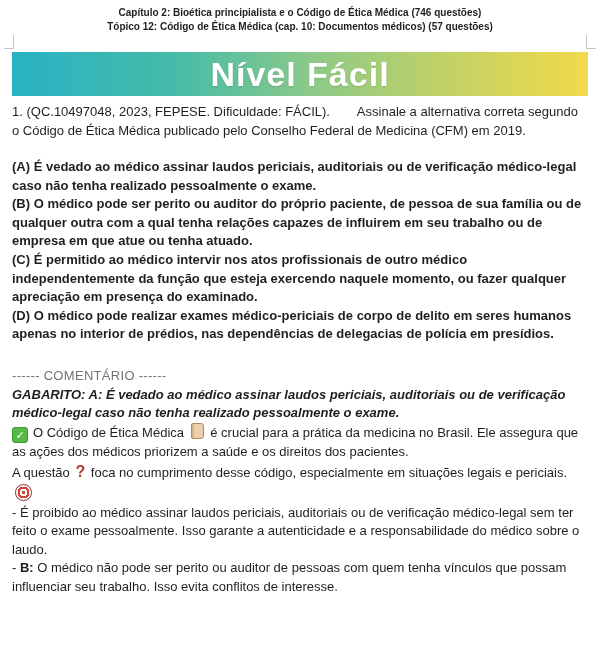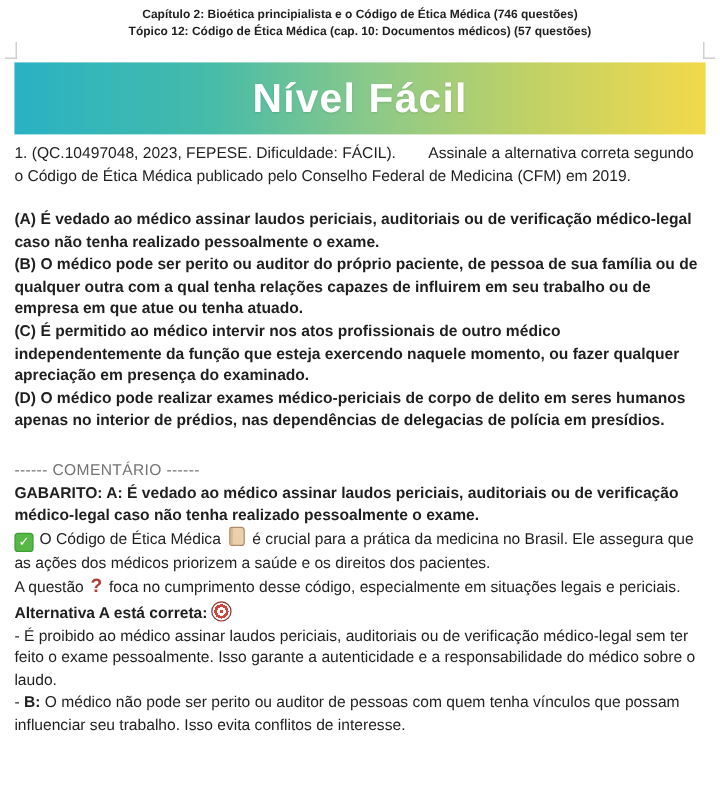--- a/index.html
+++ b/index.html
@@ -16,37 +16,37 @@
   .page{padding:0 12px;}
   .b{font-weight:bold;}
   
   .doc-header{margin-top:6px;text-align:center;font-weight:bold;font-size:10px;line-height:1.35;}
   
   .crop{position:absolute;top:35px;width:9px;height:13px;}
   .crop.left{left:4px;border-right:1px solid #c4c4c4;border-bottom:1px solid #c4c4c4;}
   .crop.right{right:4px;border-left:1px solid #c4c4c4;border-bottom:1px solid #c4c4c4;}
   
   .banner{
-    margin-top:19px;height:60px;
+    margin-top:19px;height:44px;
     background:linear-gradient(90deg,#29b2c4 0%,#45bba9 28%,#8cc989 52%,#c3d264 76%,#f2d94b 100%);
     display:flex;align-items:center;justify-content:center;
   }
   .banner span{
     color:#ffffff;font-weight:bold;font-size:34px;letter-spacing:1px;
     text-shadow:0 1px 2px rgba(0,0,0,0.12);
   }
   
   .q-intro{margin:7px 0 0 0;}
   .q-id{font-weight:normal;padding-right:24px;}
   .options{margin-top:18px;}
   .options p{margin:0;font-weight:bold;}
   
   .divider{margin:23px 0 0 0;color:#737373;font-weight:normal;letter-spacing:0.3px;}
   
-  .gabarito{margin:15px 0 0 0;font-weight:bold;}
+  .gabarito{margin:15px 0 0 0;font-weight:bold;font-style:italic;}
   .commentary p{margin:0;}
   
   .icon-check{
     display:inline-block;width:14px;height:14px;background:#57b847;
     border:1px solid #3f9e35;border-radius:3px;color:#ffffff;
     font-size:11px;line-height:14px;text-align:center;font-weight:bold;
     vertical-align:-2px;margin-right:5px;
   }
   .icon-scroll{
     display:inline-block;width:11px;height:14px;
@@ -103,21 +103,21 @@
       <span>é crucial para a prática da medicina no Brasil. Ele assegura que as ações dos médicos priorizem a saúde e os direitos dos pacientes.</span>
     </p>
 
     <p>
       <span>A questão</span>
       <span class="icon-question">?</span>
       <span>foca no cumprimento desse código, especialmente em situações legais e periciais.</span>
     </p>
 
     <p>
-      <span class="b">Alternativa A está correta:</span><span class="icon-target"></span>
+      <span class="icon-target"></span>
     </p>
 
     <p>- É proibido ao médico assinar laudos periciais, auditoriais ou de verificação médico-legal sem ter feito o exame pessoalmente. Isso garante a autenticidade e a responsabilidade do médico sobre o laudo.</p>
 
 
     <p>
       <span>-</span>
       <span class="b">B:</span>
       <span>O médico não pode ser perito ou auditor de pessoas com quem tenha vínculos que possam influenciar seu trabalho. Isso evita conflitos de interesse.</span>
     </p>

